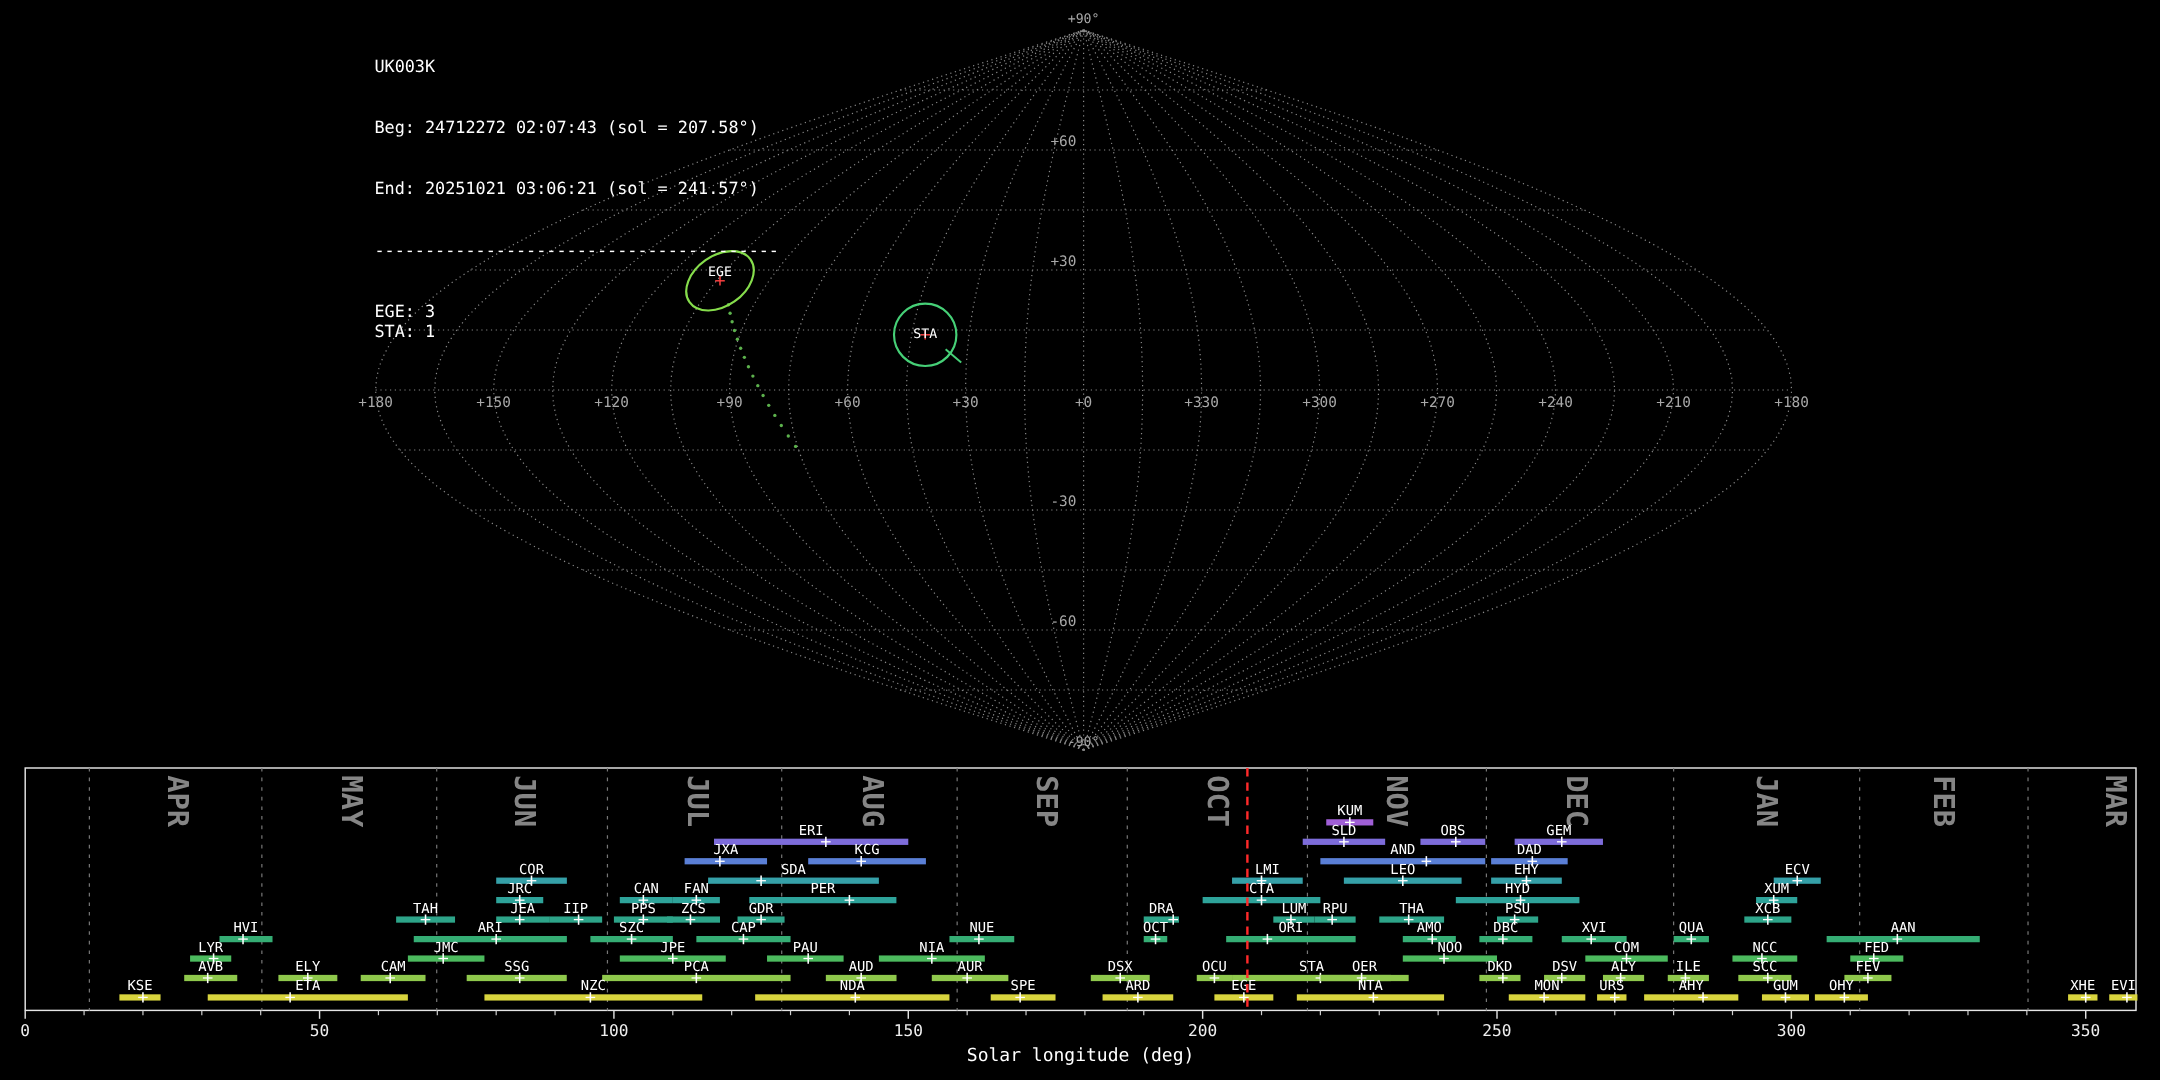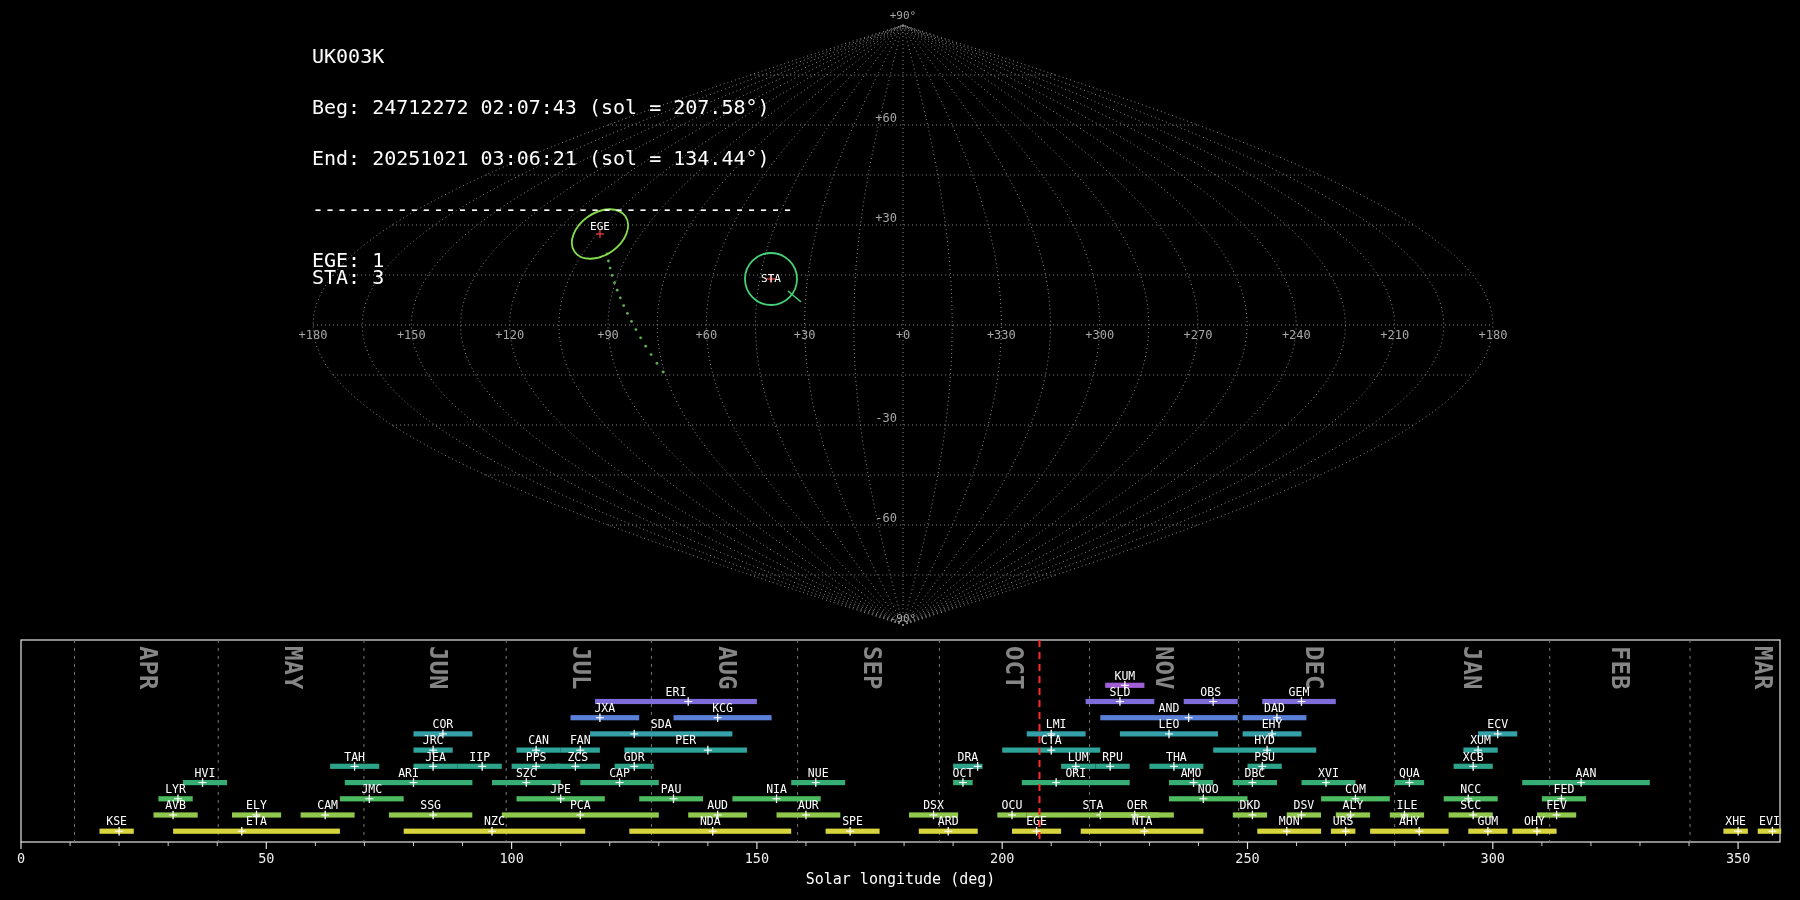--- a/index.html
+++ b/index.html
@@ -1,30 +1,30 @@
 <!DOCTYPE html>
 <html><head>
 <meta charset="utf-8">
 <style>
   html,body{margin:0;padding:0;background:#000;}
   body{width:1800px;height:900px;position:relative;overflow:hidden;
        font-family:"DejaVu Sans Mono", monospace;}
   #scene{position:absolute;left:0;top:0;}
-  .hdr{position:absolute;left:312px;top:14px;color:#fff;font-size:20px;
+  .hdr{position:absolute;left:312px;top:14px;color:#fff;font-size:14px;
        line-height:17px;white-space:pre;z-index:5;}
 </style>
 </head>
 <body>
 
 <div class="hdr">
   <div>UK003K</div>
   <div>Beg: 24712272 02:07:43 (sol = 207.58°)</div>
-  <div>End: 20251021 03:06:21 (sol = 134.44°)</div>
+  <div>End: 20251021 03:06:21 (sol = 241.57°)</div>
   <div>----------------------------------------</div>
-  <div id="counts"><div>EGE: 1</div><div>STA: 3</div></div>
+  <div id="counts"><div>EGE: 3</div><div>STA: 1</div></div>
 </div>
 
 <svg id="scene" width="1800" height="900" viewBox="0 0 1800 900">
     <g stroke="#909090" stroke-width="1" stroke-dasharray="1 3" fill="none" opacity="0.95">
       <line x1="750.2967633895128" y1="575" x2="1055.7032366104872" y2="575"></line>
       <line x1="608" y1="525" x2="1198" y2="525"></line>
       <line x1="485.80699909993695" y1="475" x2="1320.193000900063" y2="475"></line>
       <line x1="392.0450117671812" y1="425" x2="1413.9549882328188" y2="425"></line>
       <line x1="333.10376248944965" y1="375" x2="1472.8962375105502" y2="375"></line>
       <line x1="313" y1="325" x2="1493" y2="325"></line>

